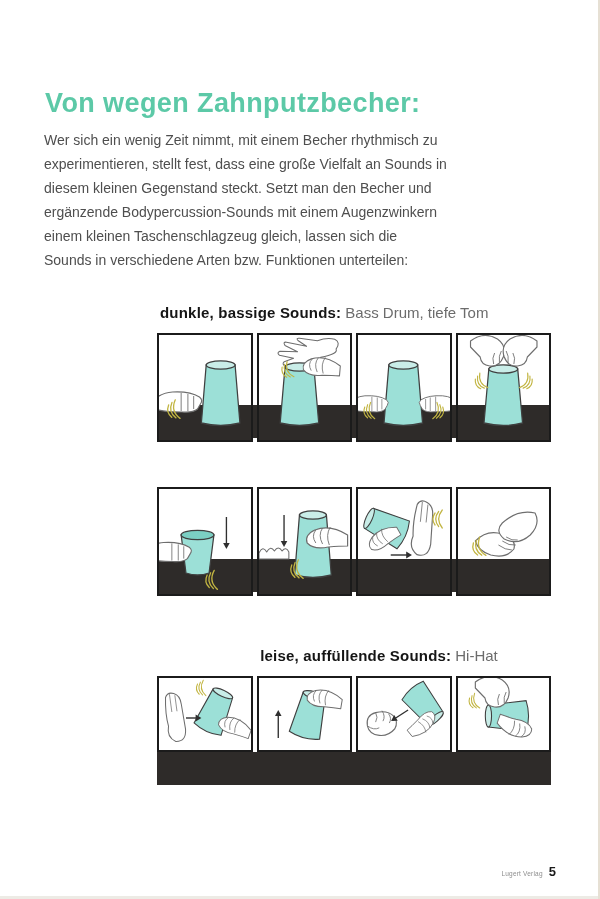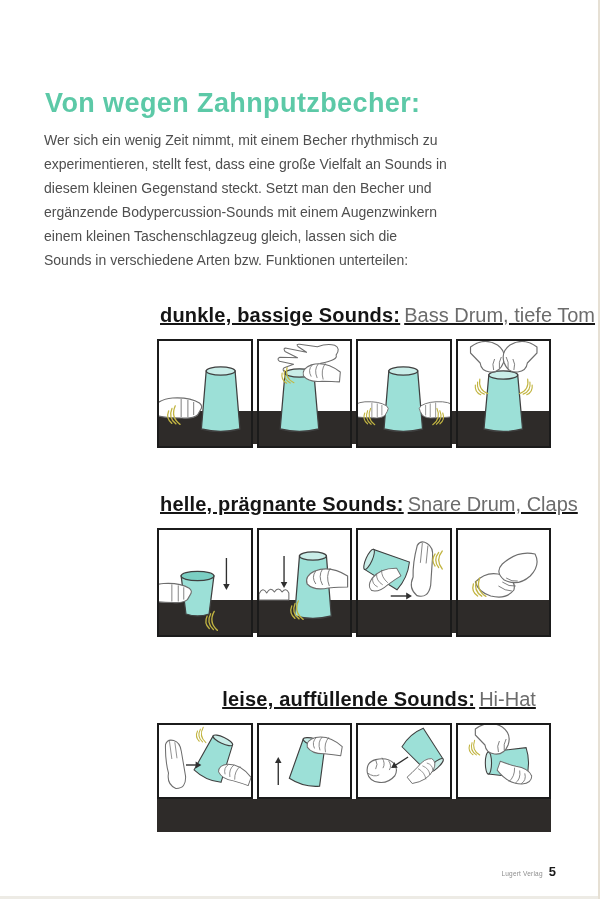--- a/index.html
+++ b/index.html
@@ -25,21 +25,21 @@
   .intro{
     margin:9px 0 0 44px;
     width:404px;
     font-size:14px;line-height:24px;
     color:#4e4e4e;
   }
   .section{margin-left:157px;}
   .sec1{margin-top:32px;}
   .sec2{margin-top:45px;}
   .sec3{margin-top:51px;text-align:center;}
-  .sec-head{margin:0 0 12px 3px;font-size:20px;color:#151515;text-decoration:underline;}
+  .sec-head{margin:0 0 12px 3px;font-size:15px;color:#151515;}
   .sec-head .lbl{font-weight:bold;letter-spacing:.2px;}
   .sec-head .ex{font-weight:normal;color:#6c6c6c;margin-left:4px;}
   .strip{position:relative;width:394px;}
   .strip .gutter-band{position:absolute;left:0;right:0;top:72px;height:33px;background:#2e2b29;z-index:0;}
   .panels{display:flex;gap:4px;position:relative;z-index:1;}
   .panel{flex:1;border:2px solid #1b1b1b;background:#ffffff;height:105px;box-sizing:content-box;}
   .strip-b .panel{height:72px;}
   .strip-b .below-band{width:394px;height:33px;background:#2e2b29;}
   .panel svg{display:block;width:100%;height:100%;}
   .footer{
@@ -155,21 +155,20 @@
                   <path d="M10 -4 Q0 8 10 20"></path>
                 </g>
               </g>
             </svg>
           </div>
         </div>
     </div>
   </section>
 
   <section class="section sec2">
-    <h2 class="sec-head"><span class="lbl">helle, prägnante Sounds:</span><span class="ex">Snare Drum, Claps</span></h2>
     <div class="strip strip-a">
       <div class="gutter-band"></div>
       <div class="panels">
           <div class="panel">
             <svg viewBox="0 0 95 105" preserveAspectRatio="none">
               <rect x="-2" y="70" width="99" height="37" fill="#2e2b29"></rect>
   <path d="M23 46 L28 84 Q40 88 52 84 L57 46 Z" fill="#9ce0d7" stroke="#3f3f3f" stroke-width="1.3"></path>
   <ellipse cx="40" cy="46" rx="17" ry="4.6" fill="#7bcfc3" stroke="#3f3f3f" stroke-width="1.3"></ellipse>
   <g transform="translate(20 62) rotate(0) scale(0.95)" fill="#fff" stroke="#6e6e6e" stroke-width="1.2" stroke-linejoin="round">
     <path d="M-38 2 Q-30 -8 -16 -9 Q2 -10 12 -4 Q16 -1 13 3 L10 8 Q5 12 -6 11 Q-26 11 -34 8 Q-39 6 -38 2 Z"></path>

